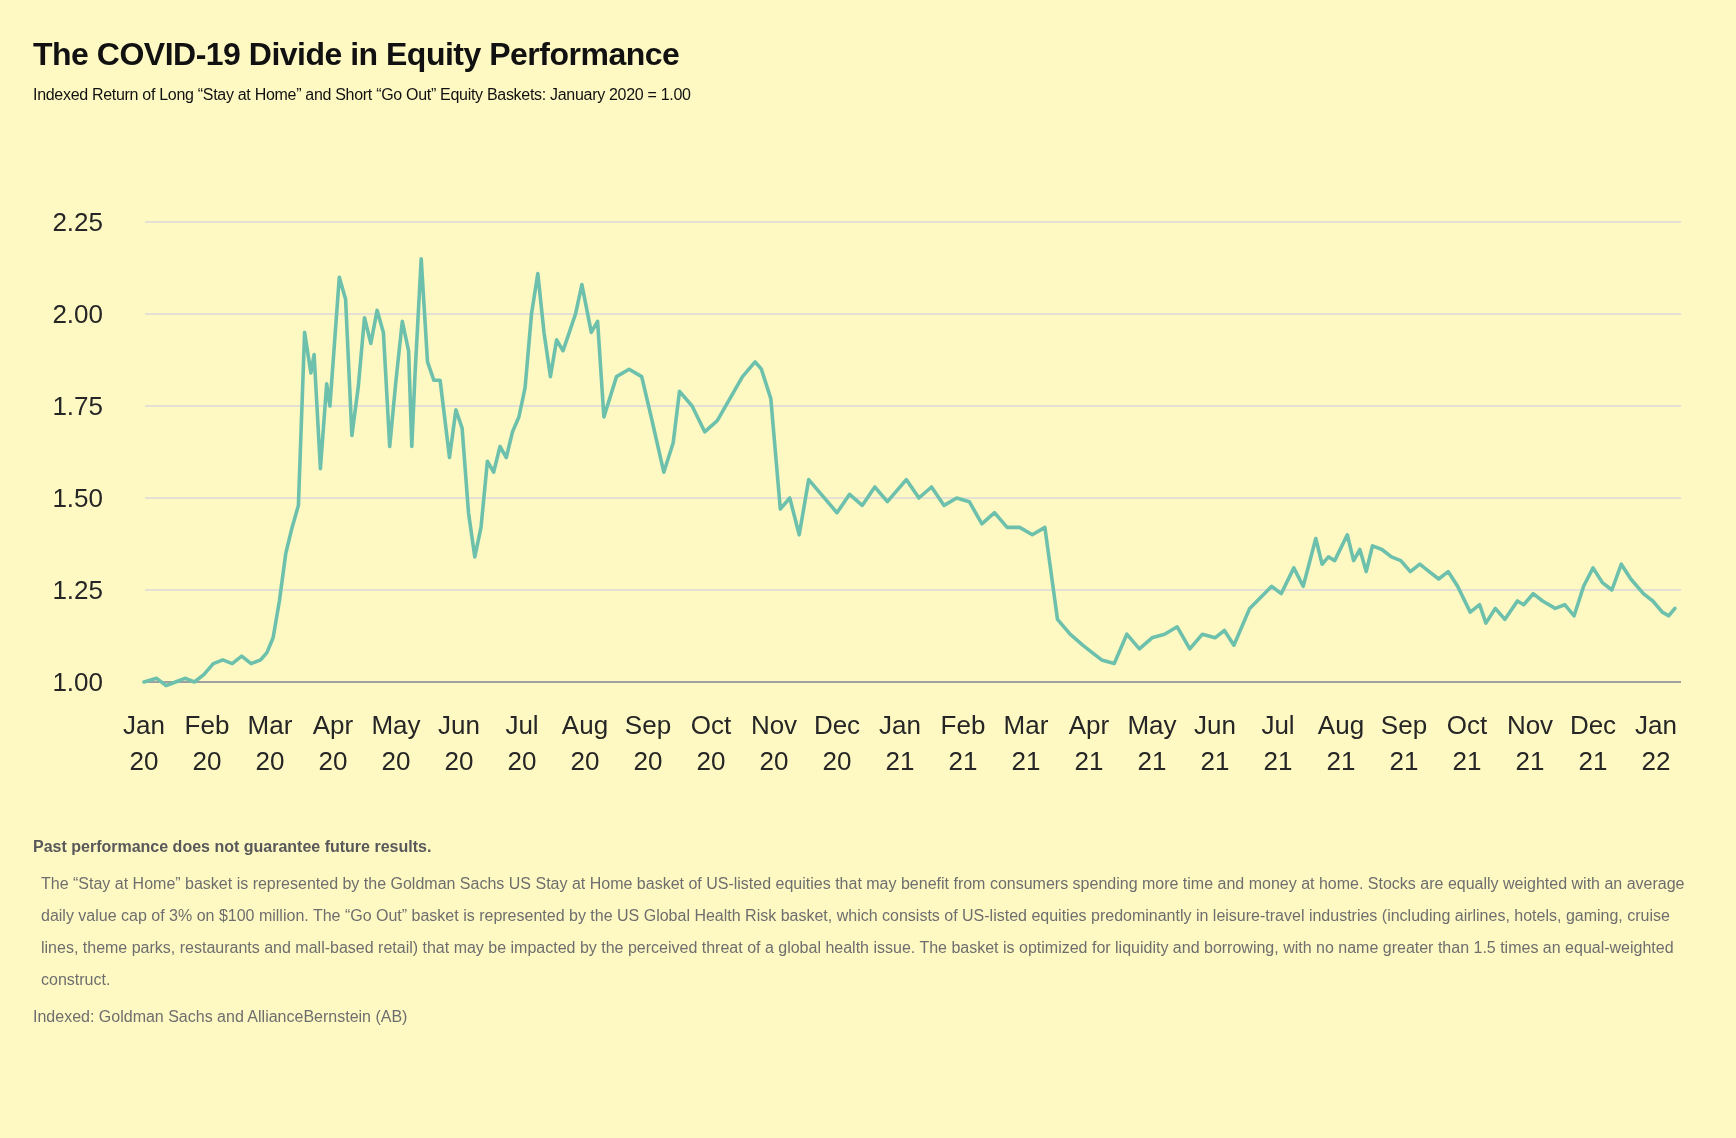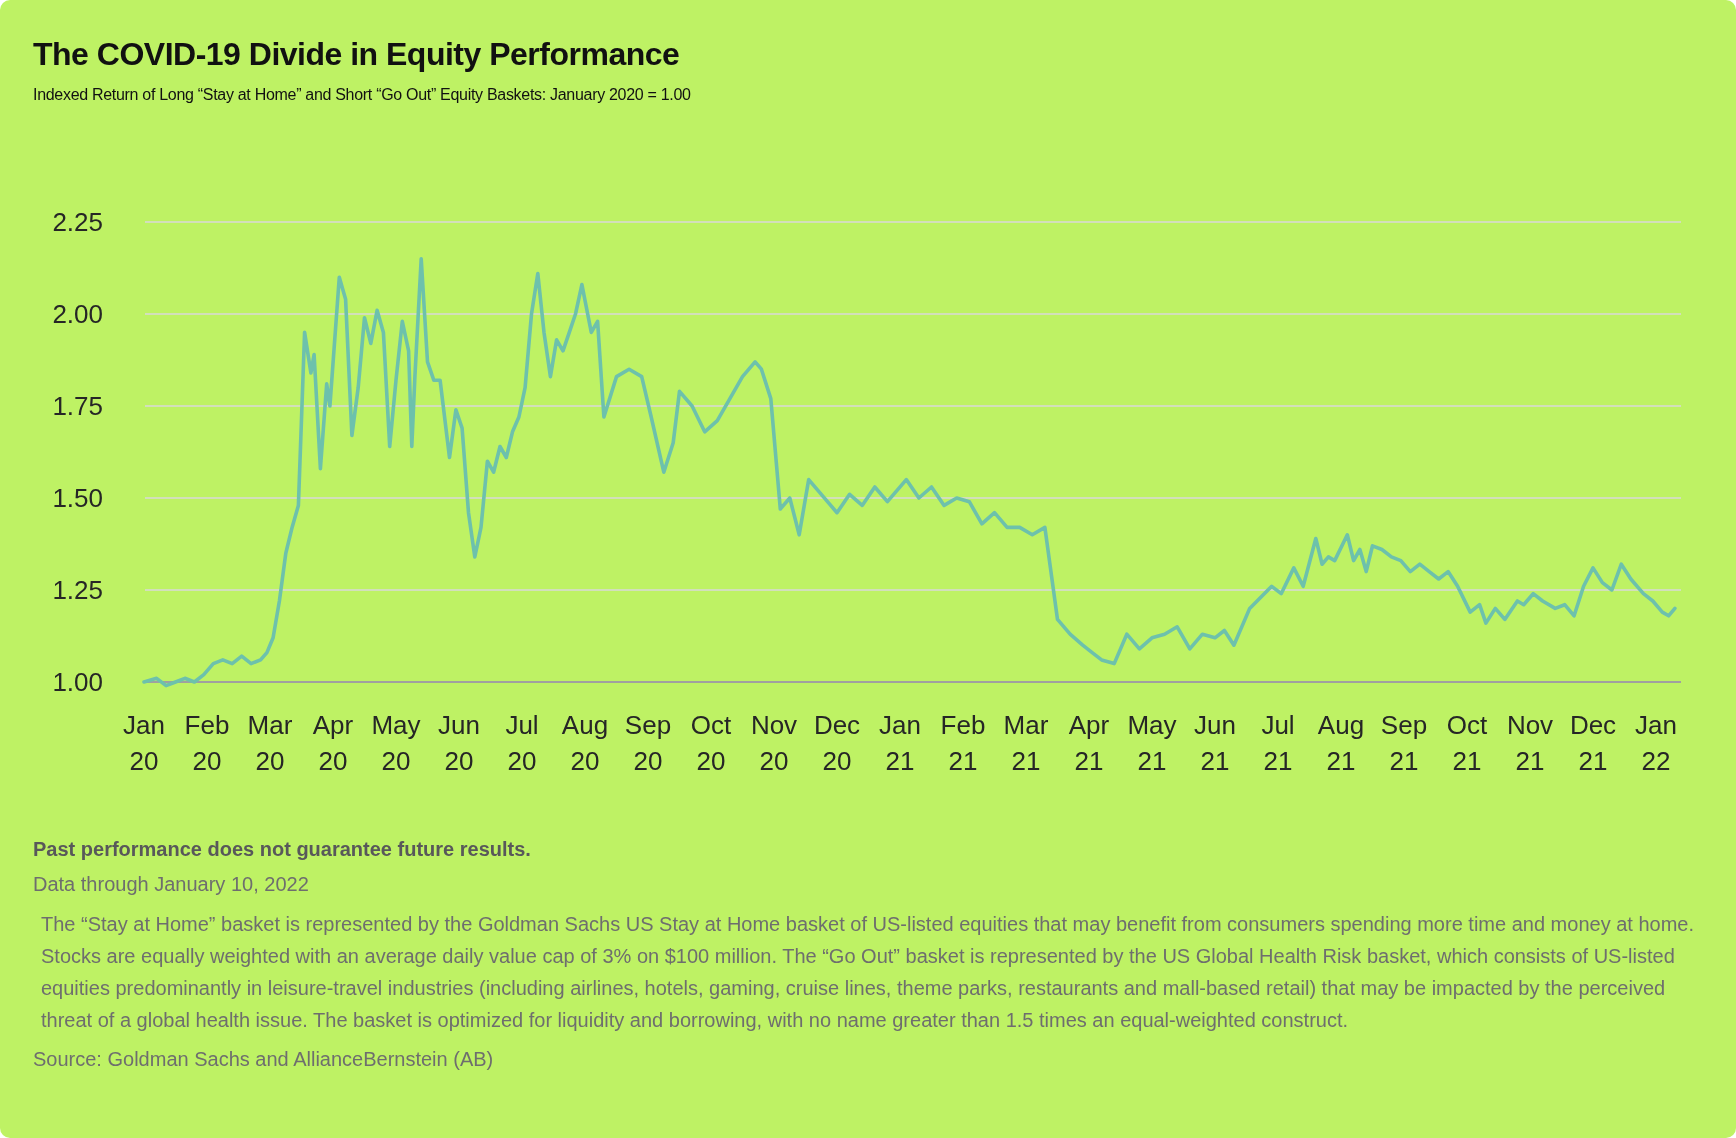--- a/index.html
+++ b/index.html
@@ -1,34 +1,34 @@
 <!DOCTYPE html>
 <html><head>
 <meta charset="utf-8">
 <style>
   html, body { margin: 0; padding: 0; background: #ffffff; }
   body { width: 1736px; height: 1138px; overflow: hidden;
          font-family: "Liberation Sans", sans-serif; }
-  #page { position: relative; width: 1736px; height: 1138px; background: #bef264; border-radius: 10px; }
+  #page { position: relative; width: 1736px; height: 1138px; background: #fef9c3; }
 
   .chart-title {
     position: absolute; left: 33px; top: 36px;
     font-size: 32px; font-weight: 700; color: #111111;
     letter-spacing: -0.5px;
   }
   .chart-subtitle {
     position: absolute; left: 33px; top: 86px;
     font-size: 16px; font-weight: 400; color: #111111;
     letter-spacing: -0.3px;
   }
   #chart-svg { position: absolute; left: 0; top: 0; }
 
   .footer {
     position: absolute; left: 33px; top: 838px; width: 1665px;
-    font-size: 20px; color: #6e6e6e;
+    font-size: 16px; color: #6e6e6e;
   }
   .footer .disclaimer {
     font-weight: 700; color: #58585a; margin: 0 0 12px 0;
   }
   .footer .data-through { margin: 0 0 12px 0; color: #6e6e6e; }
   .footer .methodology { margin: 0 0 12px 8px; line-height: 32px; color: #6e6e6e; }
   .footer .source { margin: 0; color: #6e6e6e; }
 </style>
 </head>
 <body>
@@ -100,18 +100,17 @@
       <text x="1530" y="770" text-anchor="middle" font-size="26" fill="#262626" font-family="&quot;Liberation Sans&quot;, sans-serif">21</text>
       <text x="1593" y="734" text-anchor="middle" font-size="26" fill="#262626" font-family="&quot;Liberation Sans&quot;, sans-serif">Dec</text>
       <text x="1593" y="770" text-anchor="middle" font-size="26" fill="#262626" font-family="&quot;Liberation Sans&quot;, sans-serif">21</text>
       <text x="1656" y="734" text-anchor="middle" font-size="26" fill="#262626" font-family="&quot;Liberation Sans&quot;, sans-serif">Jan</text>
       <text x="1656" y="770" text-anchor="middle" font-size="26" fill="#262626" font-family="&quot;Liberation Sans&quot;, sans-serif">22</text>
       <polyline points="144.0,682.0 156.6,678.3 166.1,685.7 175.5,682.0 184.9,678.3 194.4,682.0 203.8,674.6 213.3,663.6 222.8,659.9 232.2,663.6 241.7,656.2 251.1,663.6 260.6,659.9 266.9,652.6 273.1,637.8 279.4,601.0 285.8,553.2 292.1,527.4 298.4,505.4 304.6,332.4 310.9,372.9 314.1,354.5 320.4,468.6 326.7,383.9 329.9,406.0 339.3,277.2 345.6,299.3 351.9,435.4 358.2,387.6 364.5,317.7 370.8,343.4 377.1,310.3 383.4,332.4 389.7,446.5 396.0,380.2 402.3,321.4 408.6,350.8 411.8,446.5 414.9,376.6 421.2,258.8 427.5,361.8 433.8,380.2 440.1,380.2 449.5,457.5 455.9,409.7 462.1,428.1 468.5,512.7 474.8,556.9 481.0,527.4 487.4,461.2 493.6,472.2 500.0,446.5 506.3,457.5 512.5,431.8 518.9,417.0 525.1,387.6 531.5,314.0 537.8,273.5 544.0,332.4 550.4,376.6 556.6,339.8 563.0,350.8 569.3,332.4 575.5,314.0 581.9,284.6 591.3,332.4 597.6,321.4 603.9,417.0 616.5,376.6 629.1,369.2 641.7,376.6 651.2,417.0 663.8,472.2 673.2,442.8 679.5,391.3 692.1,406.0 704.7,431.8 717.3,420.7 729.9,398.6 742.5,376.6 755.1,361.8 761.4,369.2 770.8,398.6 780.3,509.0 789.8,498.0 799.2,534.8 808.7,479.6 818.1,490.6 827.5,501.7 837.0,512.7 849.6,494.3 862.2,505.4 874.8,487.0 887.4,501.7 906.3,479.6 918.9,498.0 931.5,487.0 944.1,505.4 956.7,498.0 969.3,501.7 981.9,523.8 994.5,512.7 1007.1,527.4 1019.7,527.4 1032.3,534.8 1044.9,527.4 1057.5,619.4 1070.1,634.2 1082.7,645.2 1092.2,652.6 1101.6,659.9 1114.2,663.6 1126.8,634.2 1139.4,648.9 1152.0,637.8 1164.6,634.2 1177.2,626.8 1189.8,648.9 1202.4,634.2 1215.0,637.8 1224.4,630.5 1233.9,645.2 1249.7,608.4 1271.7,586.3 1281.2,593.7 1293.8,567.9 1303.2,586.3 1315.8,538.5 1322.1,564.2 1328.4,556.9 1334.7,560.6 1347.3,534.8 1353.6,560.6 1359.9,549.5 1366.2,571.6 1372.5,545.8 1381.9,549.5 1391.4,556.9 1400.8,560.6 1410.3,571.6 1419.8,564.2 1429.2,571.6 1438.7,579.0 1448.1,571.6 1457.6,586.3 1470.2,612.1 1479.6,604.7 1485.9,623.1 1495.3,608.4 1504.8,619.4 1517.4,601.0 1523.7,604.7 1533.2,593.7 1542.6,601.0 1555.2,608.4 1564.7,604.7 1574.1,615.8 1583.6,586.3 1593.0,567.9 1602.4,582.6 1611.9,590.0 1621.3,564.2 1630.8,579.0 1643.4,593.7 1652.8,601.0 1662.3,612.1 1668.6,615.8 1674.9,608.4" fill="none" stroke="#6dc1ac" stroke-width="3.6" stroke-linejoin="round" stroke-linecap="round"></polyline>
     </svg>
 
   <div class="footer">
     <p class="disclaimer">Past performance does not guarantee future results.</p>
-    <p class="data-through">Data through January 10, 2022</p>
     <p class="methodology">The “Stay at Home” basket is represented by the Goldman Sachs US Stay at Home basket of US-listed equities that may benefit from consumers spending more time and money at home. Stocks are equally weighted with an average daily value cap of 3% on $100 million. The “Go Out” basket is represented by the US Global Health Risk basket, which consists of US-listed equities predominantly in leisure-travel industries (including airlines, hotels, gaming, cruise lines, theme parks, restaurants and mall-based retail) that may be impacted by the perceived threat of a global health issue. The basket is optimized for liquidity and borrowing, with no name greater than 1.5 times an equal-weighted construct.</p>
-    <p class="source">Source: Goldman Sachs and AllianceBernstein (AB)</p>
+    <p class="source">Indexed: Goldman Sachs and AllianceBernstein (AB)</p>
   </div>
 
 </div>
 
 </body></html>

